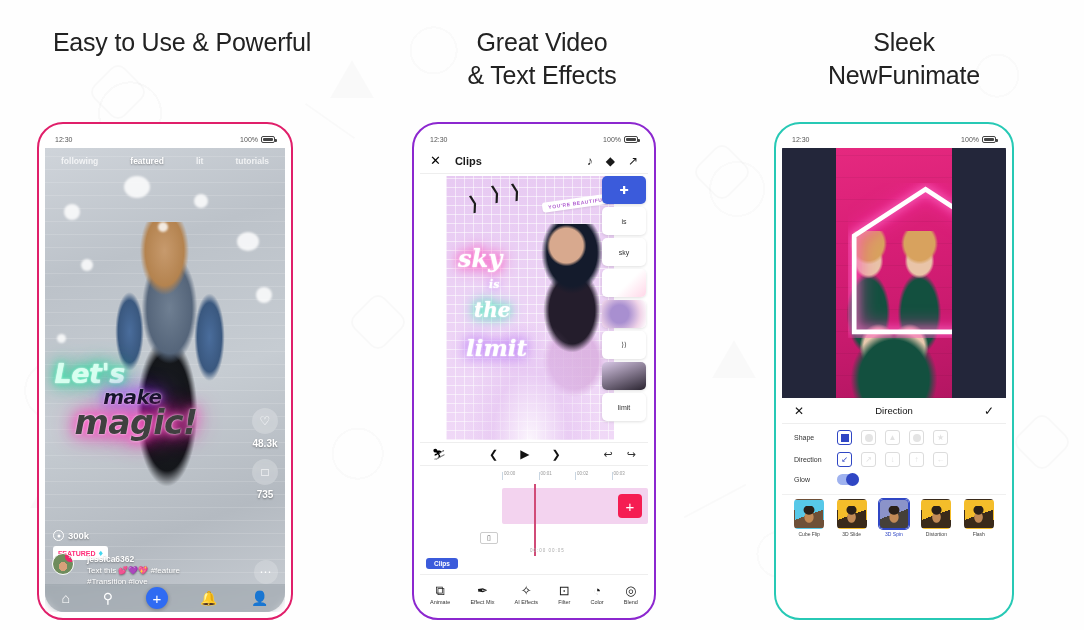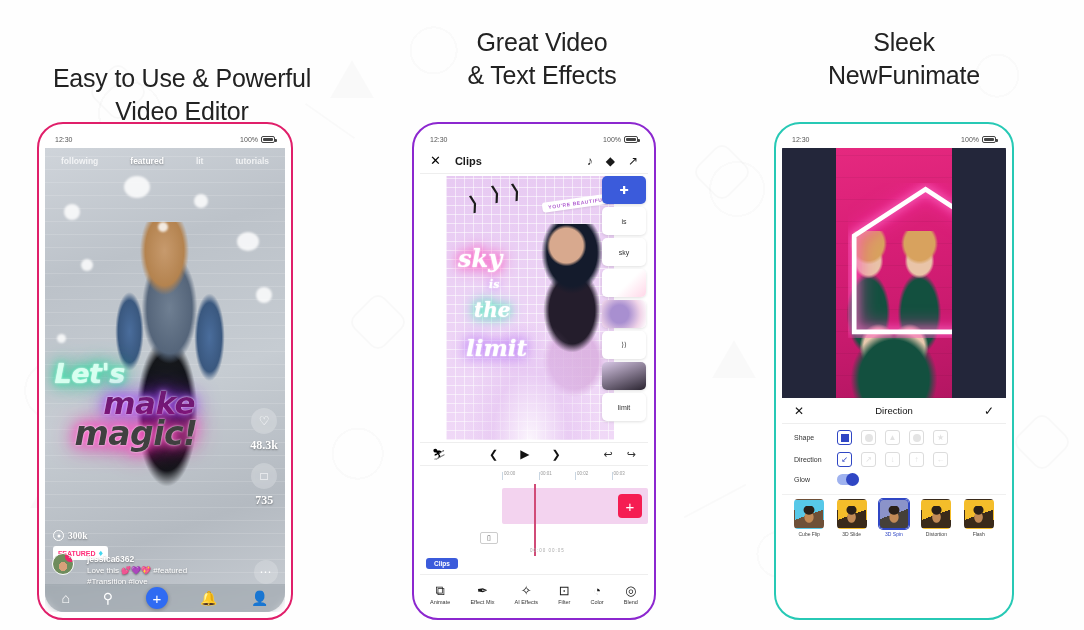--- a/index.html
+++ b/index.html
@@ -88,37 +88,37 @@
   }
   .p1-tabs .active { color:#fff; font-weight:700; text-shadow:0 1px 2px rgba(0,0,0,.35); }
   .neon-wrap { position:absolute; left:4%; right:4%; top:46%; }
   .neon {
     font-family:"DejaVu Sans", sans-serif;
     font-weight:700; font-style:italic;
     line-height:0.98; letter-spacing:-0.5px;
   }
   .neon-1 { font-size:27px; color:#d8fff0;
     text-shadow:0 0 2px #fff, 0 0 7px #3ef0b0, 0 0 14px #23d39a, 0 0 22px #12b184; }
-  .neon-2 { font-size:31px; color:#701a75; margin-left:22%;
+  .neon-2 { font-size:20px; color:#0f172a; margin-left:22%;
     text-shadow:0 0 2px #fff, 0 0 7px #c07bff, 0 0 15px #9b3df2, 0 0 24px #7a18d8; }
   .neon-3 { font-size:33px; color:#404040; margin-left:9%;
     text-shadow:0 0 2px #fff, 0 0 8px #ff74d2, 0 0 16px #ff2fb3, 0 0 26px #e0079a; }
 
   .p1-right { position:absolute; right:7px; top:56%; display:flex; flex-direction:column; align-items:center; gap:4px; }
   .circ-btn {
     width:26px; height:26px; border-radius:50%;
     background:rgba(255,255,255,0.22);
     display:flex; align-items:center; justify-content:center;
     color:#fff; font-size:12px;
     backdrop-filter:blur(2px);
   }
-  .circ-cnt { font-size:12px; color:#fff; font-weight:700; text-shadow:0 1px 2px rgba(0,0,0,.4);font-family:Liberation Serif, serif; }
+  .circ-cnt { font-size:10px; color:#fff; font-weight:700; text-shadow:0 1px 2px rgba(0,0,0,.4); }
 
   .p1-meta { position:absolute; left:8px; bottom:52px; display:flex; flex-direction:column; gap:5px; }
-  .views { display:flex; align-items:center; gap:4px; color:#fff; font-size:9.5px; font-weight:700; text-shadow:0 1px 2px rgba(0,0,0,.35);font-family:Liberation Serif, serif; }
+  .views { display:flex; align-items:center; gap:4px; color:#fff; font-size:9.5px; font-weight:700; text-shadow:0 1px 2px rgba(0,0,0,.35); }
   .eye { width:11px; height:11px; border:1.3px solid #fff; border-radius:50%; position:relative; }
   .eye::after { content:""; position:absolute; left:50%; top:50%; width:3px; height:3px; background:#fff; border-radius:50%; transform:translate(-50%,-50%); }
   .feat-badge {
     display:inline-flex; align-items:center; gap:3px;
     background:#fff; border-radius:3px; padding:2px 5px;
     font-size:7px; font-weight:700; color:#ff2d78; width:fit-content;
   }
   .gem { color:#44d7ef; font-size:9px; }
 
   .p1-comment { position:absolute; left:7px; right:40px; bottom:24px; display:flex; gap:13px; align-items:flex-start; }
@@ -336,23 +336,22 @@
   <div class="bg-shape bg-diamond" style="left:356px; top:300px;"></div>
   <div class="bg-shape bg-diamond" style="left:700px; top:150px;"></div>
   <div class="bg-shape bg-diamond" style="left:1020px; top:420px;"></div>
   <div class="bg-tri" style="position:absolute; left:330px; top:60px;"></div>
   <div class="bg-tri" style="position:absolute; left:712px; top:340px;"></div>
   <div class="bg-tri" style="position:absolute; left:30px; top:470px;"></div>
   <div class="bg-line" style="left:300px; top:120px; width:60px; transform:rotate(35deg);"></div>
   <div class="bg-line" style="left:680px; top:500px; width:70px; transform:rotate(-28deg);"></div>
 
   <div class="panel" style="left:0; width:360px;">
-    <div class="heading" style="position:absolute; top:26px; left:4px; right:0;margin-top:36px;">
+    <div class="heading" style="position:absolute; top:26px; left:4px; right:0;">
       <div>Easy to Use &amp; Powerful</div>
-      <div>Video Editor</div>
     </div>
 
     <div class="phone" id="phone1" style="left:37px; top:122px; width:256px; height:498px; border-color:#e01f6a;">
       <div class="phone-inner">
         <div class="statusbar">
           <span>12:30</span>
           <span class="right">
             <span>100%</span>
             <span class="batt"></span>
           </span>
@@ -401,21 +400,21 @@
               <span class="gem">♦</span>
             </div>
           </div>
 
           <div class="p1-comment">
             <div class="avatar">
               <span class="star">★</span>
             </div>
             <div>
               <div class="cmt-txt cmt-user">jessica6362</div>
-              <div class="cmt-txt">Love this 💕💜💖 #featured</div>
+              <div class="cmt-txt">Text this 💕💜💖 #feature</div>
               <div class="cmt-txt">#Transition #love</div>
             </div>
           </div>
 
           <div class="p1-more">⋯</div>
 
           <div class="p1-nav">
             <span class="ic">⌂</span>
             <span class="ic">⚲</span>
             <span class="plusbtn">+</span>

